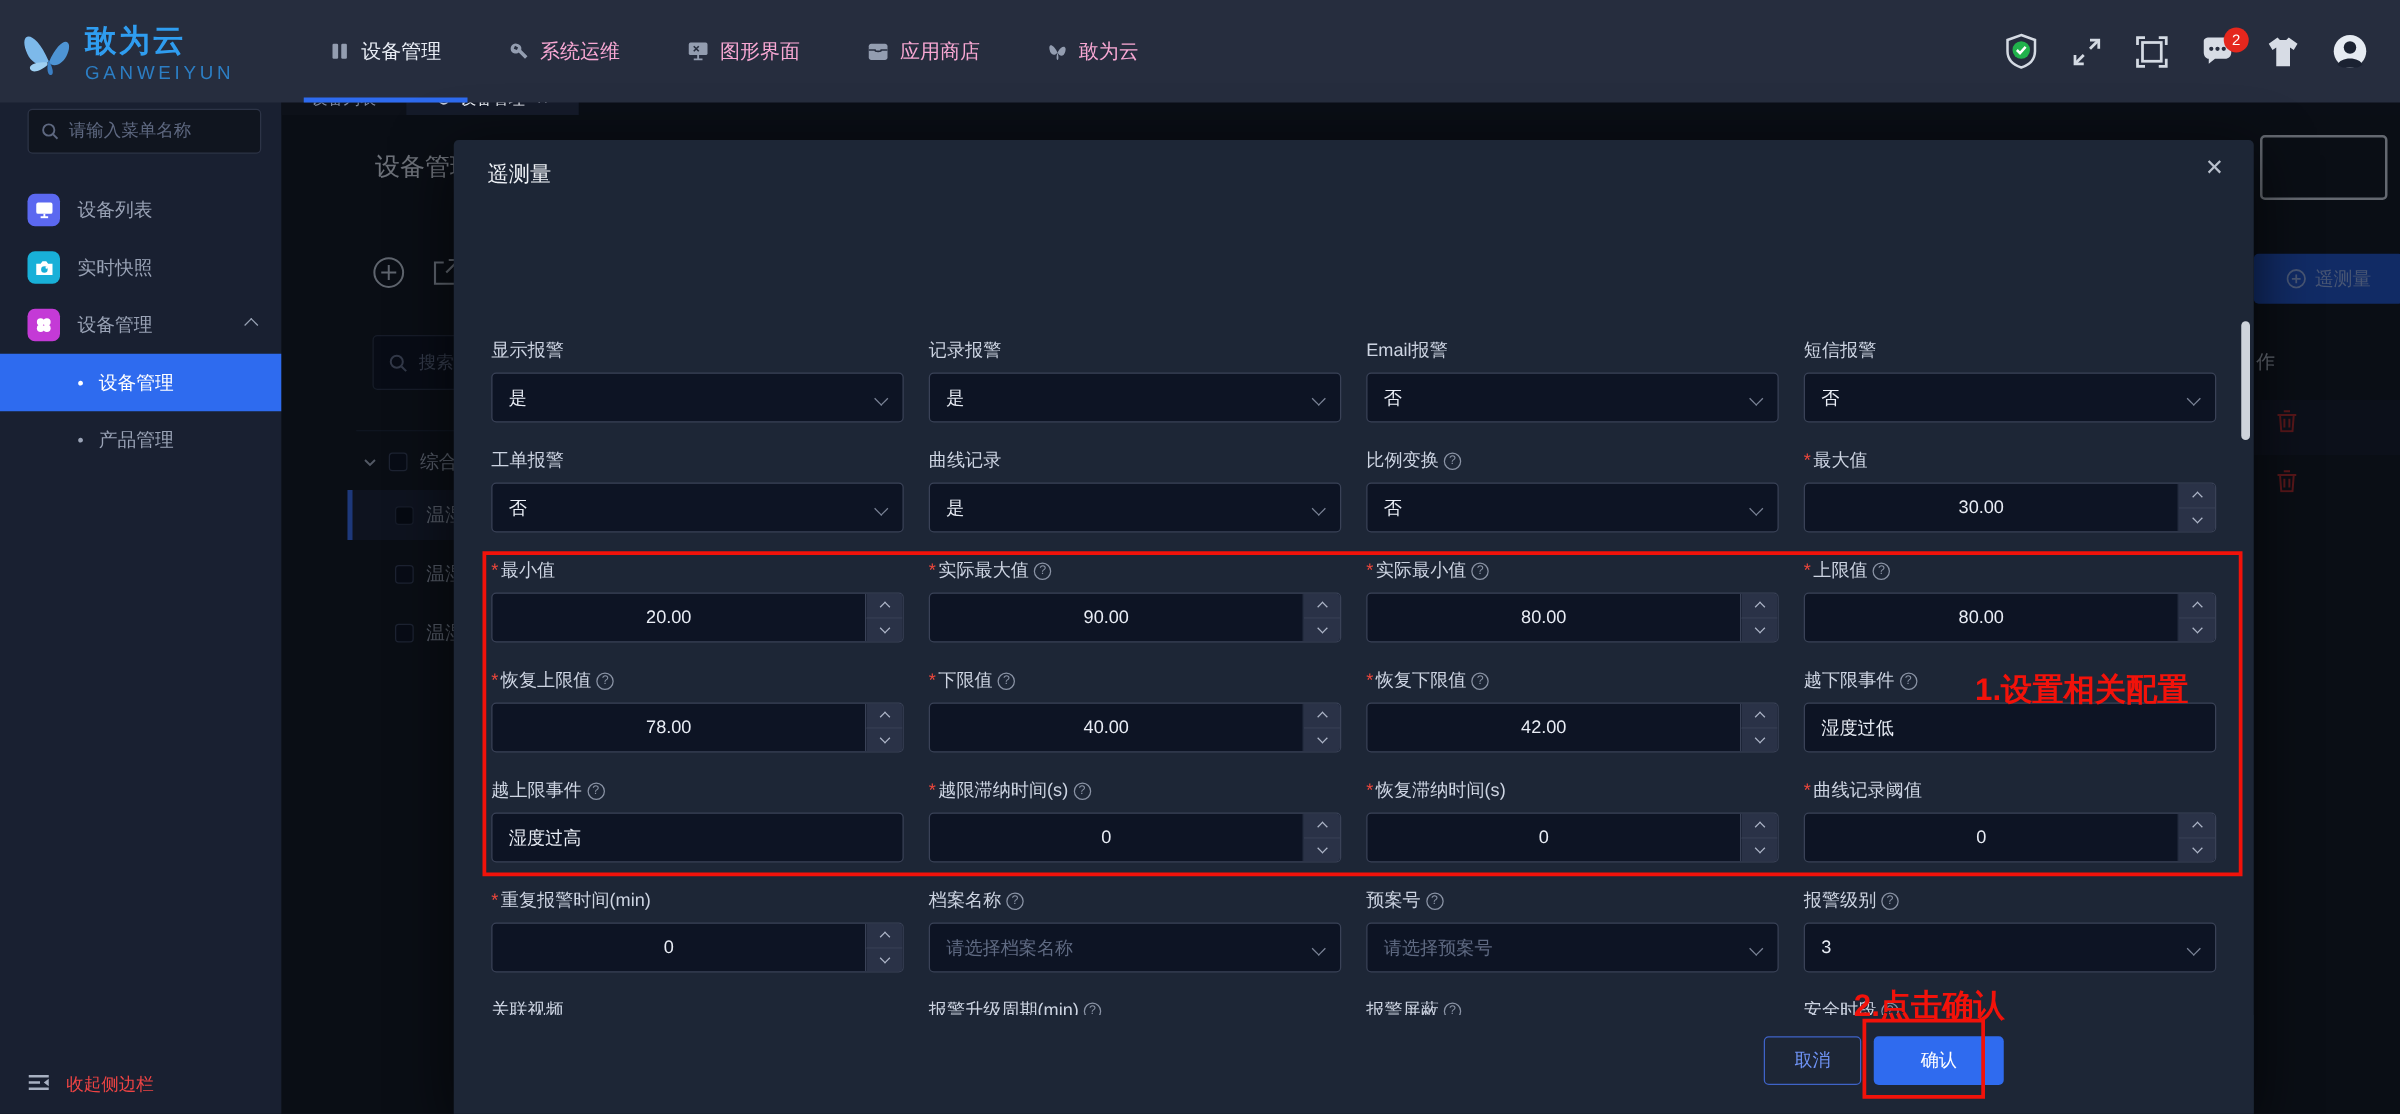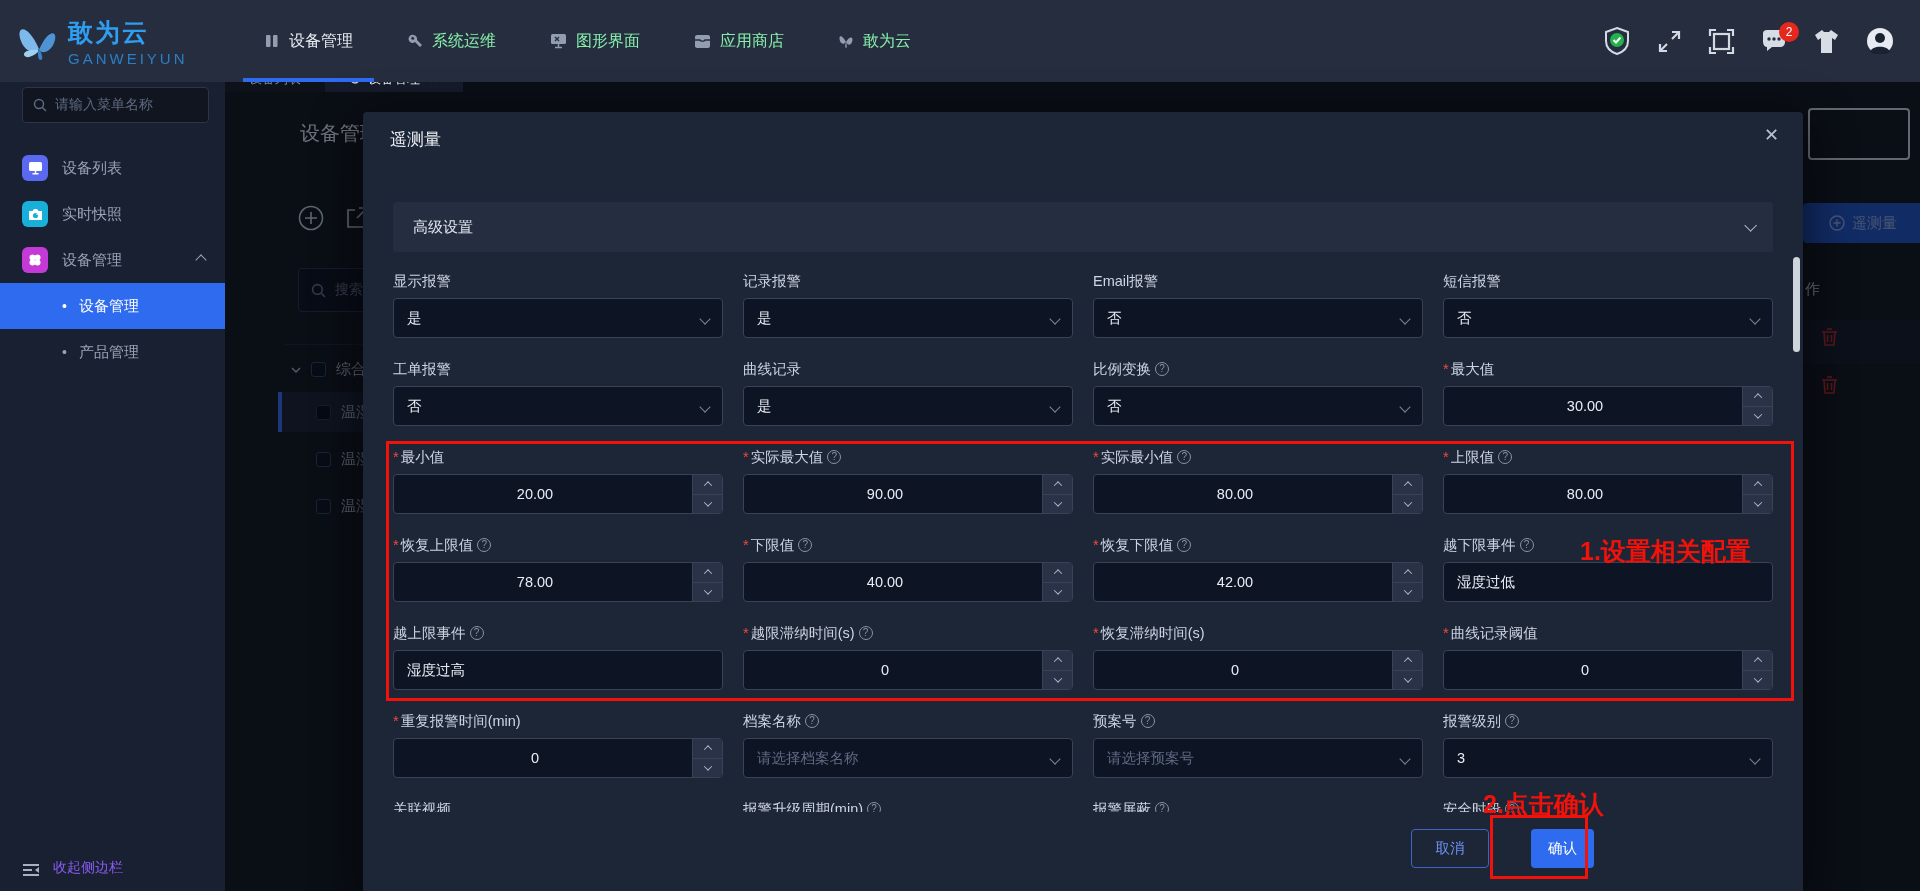--- a/index.html
+++ b/index.html
@@ -6,38 +6,38 @@
   html,body { width:1920px; height:891px; overflow:hidden; background:#10151f;
     font-family:"Liberation Sans","DejaVu Sans",sans-serif; color:#d7dce6; }
   svg { display:block; }
 
   
   .navbar { position:absolute; left:0; top:0; width:1920px; height:82px; background:#262d3e; display:flex; align-items:center; z-index:50; }
   .logo { width:225px; display:flex; align-items:center; gap:8px; padding-left:14px; }
   .logo-txt .cn { font-size:25px; font-weight:bold; color:#2f9df0; letter-spacing:2px; }
   .logo-txt .en { font-size:15px; letter-spacing:3px; color:#2c7ec4; margin-top:1px; }
   .nav-menu { display:flex; height:100%; margin-left:12px; }
-  .nav-item { display:flex; align-items:center; gap:9px; padding:0 27px; font-size:16px; color:#86efac; position:relative; cursor:pointer; }
+  .nav-item { display:flex; align-items:center; gap:9px; padding:0 27px; font-size:16px; color:#f9a8d4; position:relative; cursor:pointer; }
   .nav-item.active { color:#e9edf5; }
   .nav-item.active::after { content:""; position:absolute; left:6px; right:6px; bottom:0; height:4px; background:#2e6bef; }
   .nav-right { margin-left:auto; display:flex; align-items:center; gap:25px; padding-right:26px; }
   .nav-right .ric { position:relative; cursor:pointer; }
   .badge { position:absolute; top:-7px; right:-12px; min-width:20px; height:20px; border-radius:10px; background:#e5271d; color:#fff; font-size:12px; line-height:20px; text-align:center; padding:0 5px; }
 
   
   .sidebar { position:absolute; left:0; top:65px; width:225px; bottom:0; background:#192031; z-index:40; }
   .side-search { margin:22px 16px 0 22px; height:36px; border:1px solid #2d3447; border-radius:4px; background:#10151f; display:flex; align-items:center; gap:8px; padding:0 10px; color:#5e6880; font-size:14px; }
   .side-list { margin-top:22px; }
   .side-item { height:46px; display:flex; align-items:center; gap:14px; padding-left:22px; color:#99a2b5; font-size:15px; cursor:pointer; }
   .tile { width:26px; height:26px; border-radius:6px; display:flex; align-items:center; justify-content:center; }
   .side-item .chev-up { margin-left:auto; margin-right:20px; width:8px; height:8px; border-right:1.5px solid #98a2b4; border-bottom:1.5px solid #98a2b4; transform:rotate(-135deg); }
   .side-subitem { height:46px; display:flex; align-items:center; padding-left:62px; color:#9aa3b6; font-size:15px; cursor:pointer; }
   .side-subitem .dot { margin-right:12px; font-size:14px; }
   .side-subitem.active { background:#2e6bef; color:#fff; }
-  .collapse-row { position:absolute; bottom:14px; left:22px; display:flex; align-items:flex-end; gap:13px; color:#8b5cf6; font-size:14px; cursor:pointer; }
+  .collapse-row { position:absolute; bottom:14px; left:22px; display:flex; align-items:flex-start; gap:13px; color:#ef4444; font-size:14px; cursor:pointer; }
 
   
   .tabstrip { position:absolute; left:225px; top:65px; right:0; height:27px; background:#0a0e16; display:flex; z-index:30; }
   .tab { display:flex; align-items:center; gap:7px; padding:0 24px; font-size:13px; color:#7e889b; background:#0d1119; cursor:pointer; }
   .tab.active { background:#151b2a; color:#eef2f8; }
   .tab .x { font-size:12px; color:#c4cad6; margin-left:2px; }
 
   
   .content { position:absolute; left:225px; top:92px; right:0; bottom:0; background:#11161f; overflow:hidden; z-index:10; }
   .page-title { position:absolute; left:75px; top:28px; font-size:20px; color:#dfe4ee; }
@@ -74,21 +74,21 @@
   .ph { color:#5f6a82; }
   .spinner { position:absolute; right:0; top:0; bottom:0; width:30px; border-left:1px solid #3a4257; display:flex; flex-direction:column; border-radius:0 3px 3px 0; overflow:hidden; }
   .spin { flex:1; background:#2a3247; display:flex; align-items:center; justify-content:center; cursor:pointer; }
   .spin.up { border-bottom:1px solid #3a4257; }
   .spin i { width:6px; height:6px; border-right:1.4px solid #aeb6c8; border-bottom:1.4px solid #aeb6c8; display:block; }
   .spin.up i { transform:rotate(-135deg) translate(-1px,-1px); }
   .spin.dn i { transform:rotate(45deg) translate(-1px,-1px); }
   .modal-footer { position:absolute; left:0; right:0; bottom:0; height:79px; background:#1d2636; z-index:5;padding-left:28px; }
   .btn { position:absolute; height:39px; border-radius:4px; font-size:14.5px; display:flex; align-items:center; justify-content:center; cursor:pointer; }
   .btn-cancel { left:1048px; top:17px; width:78px; border:1px solid #3f63c8; color:#6f93f5; background:transparent; }
-  .btn-confirm { left:1168px; top:17px; width:63px; background:#2f6bef; color:#fff; }
+  .btn-confirm { left:1136px; top:17px; width:104px; background:#2f6bef; color:#fff; }
   .scroll-thumb { position:absolute; right:3px; top:145px; width:7px; height:95px; background:#ced4dc; border-radius:4px; z-index:6; cursor:pointer; }
 
   
   .anno { position:absolute; z-index:80; pointer-events:none; }
   .red-box { border:3px solid #f2120a; }
   .red-text { color:#f2120a; font-size:25px; font-weight:bold; white-space:nowrap; }
   .red-box1 { left:386px; top:441px; width:1408px; height:260px; }
   .red-text1 { left:1580px; top:535px; }
   .red-box2 { left:1490px; top:815px; width:98px; height:64px; }
   .red-text2 { left:1483px; top:788px; }
@@ -368,24 +368,20 @@
           <path d="M6.5 7 V14 M10.5 7 V14"></path>
         </g>
       </svg>
   </span>
   <div class="mask"></div>
 </div>
 
 <div class="modal">
   <div class="modal-title">遥测量</div>
   <div class="modal-close">✕</div>
-  <div class="adv-bar">
-    <span>高级设置</span>
-    <span class="chev-dn"></span>
-  </div>
   <div class="form" id="modal-form">
       <div class="fld">
         <div class="fld-label">
           <span>显示报警</span>
         </div>
         <div class="ctrl select">
           <span>是</span>
           <span class="sel-chev"></span>
         </div>
       </div>

